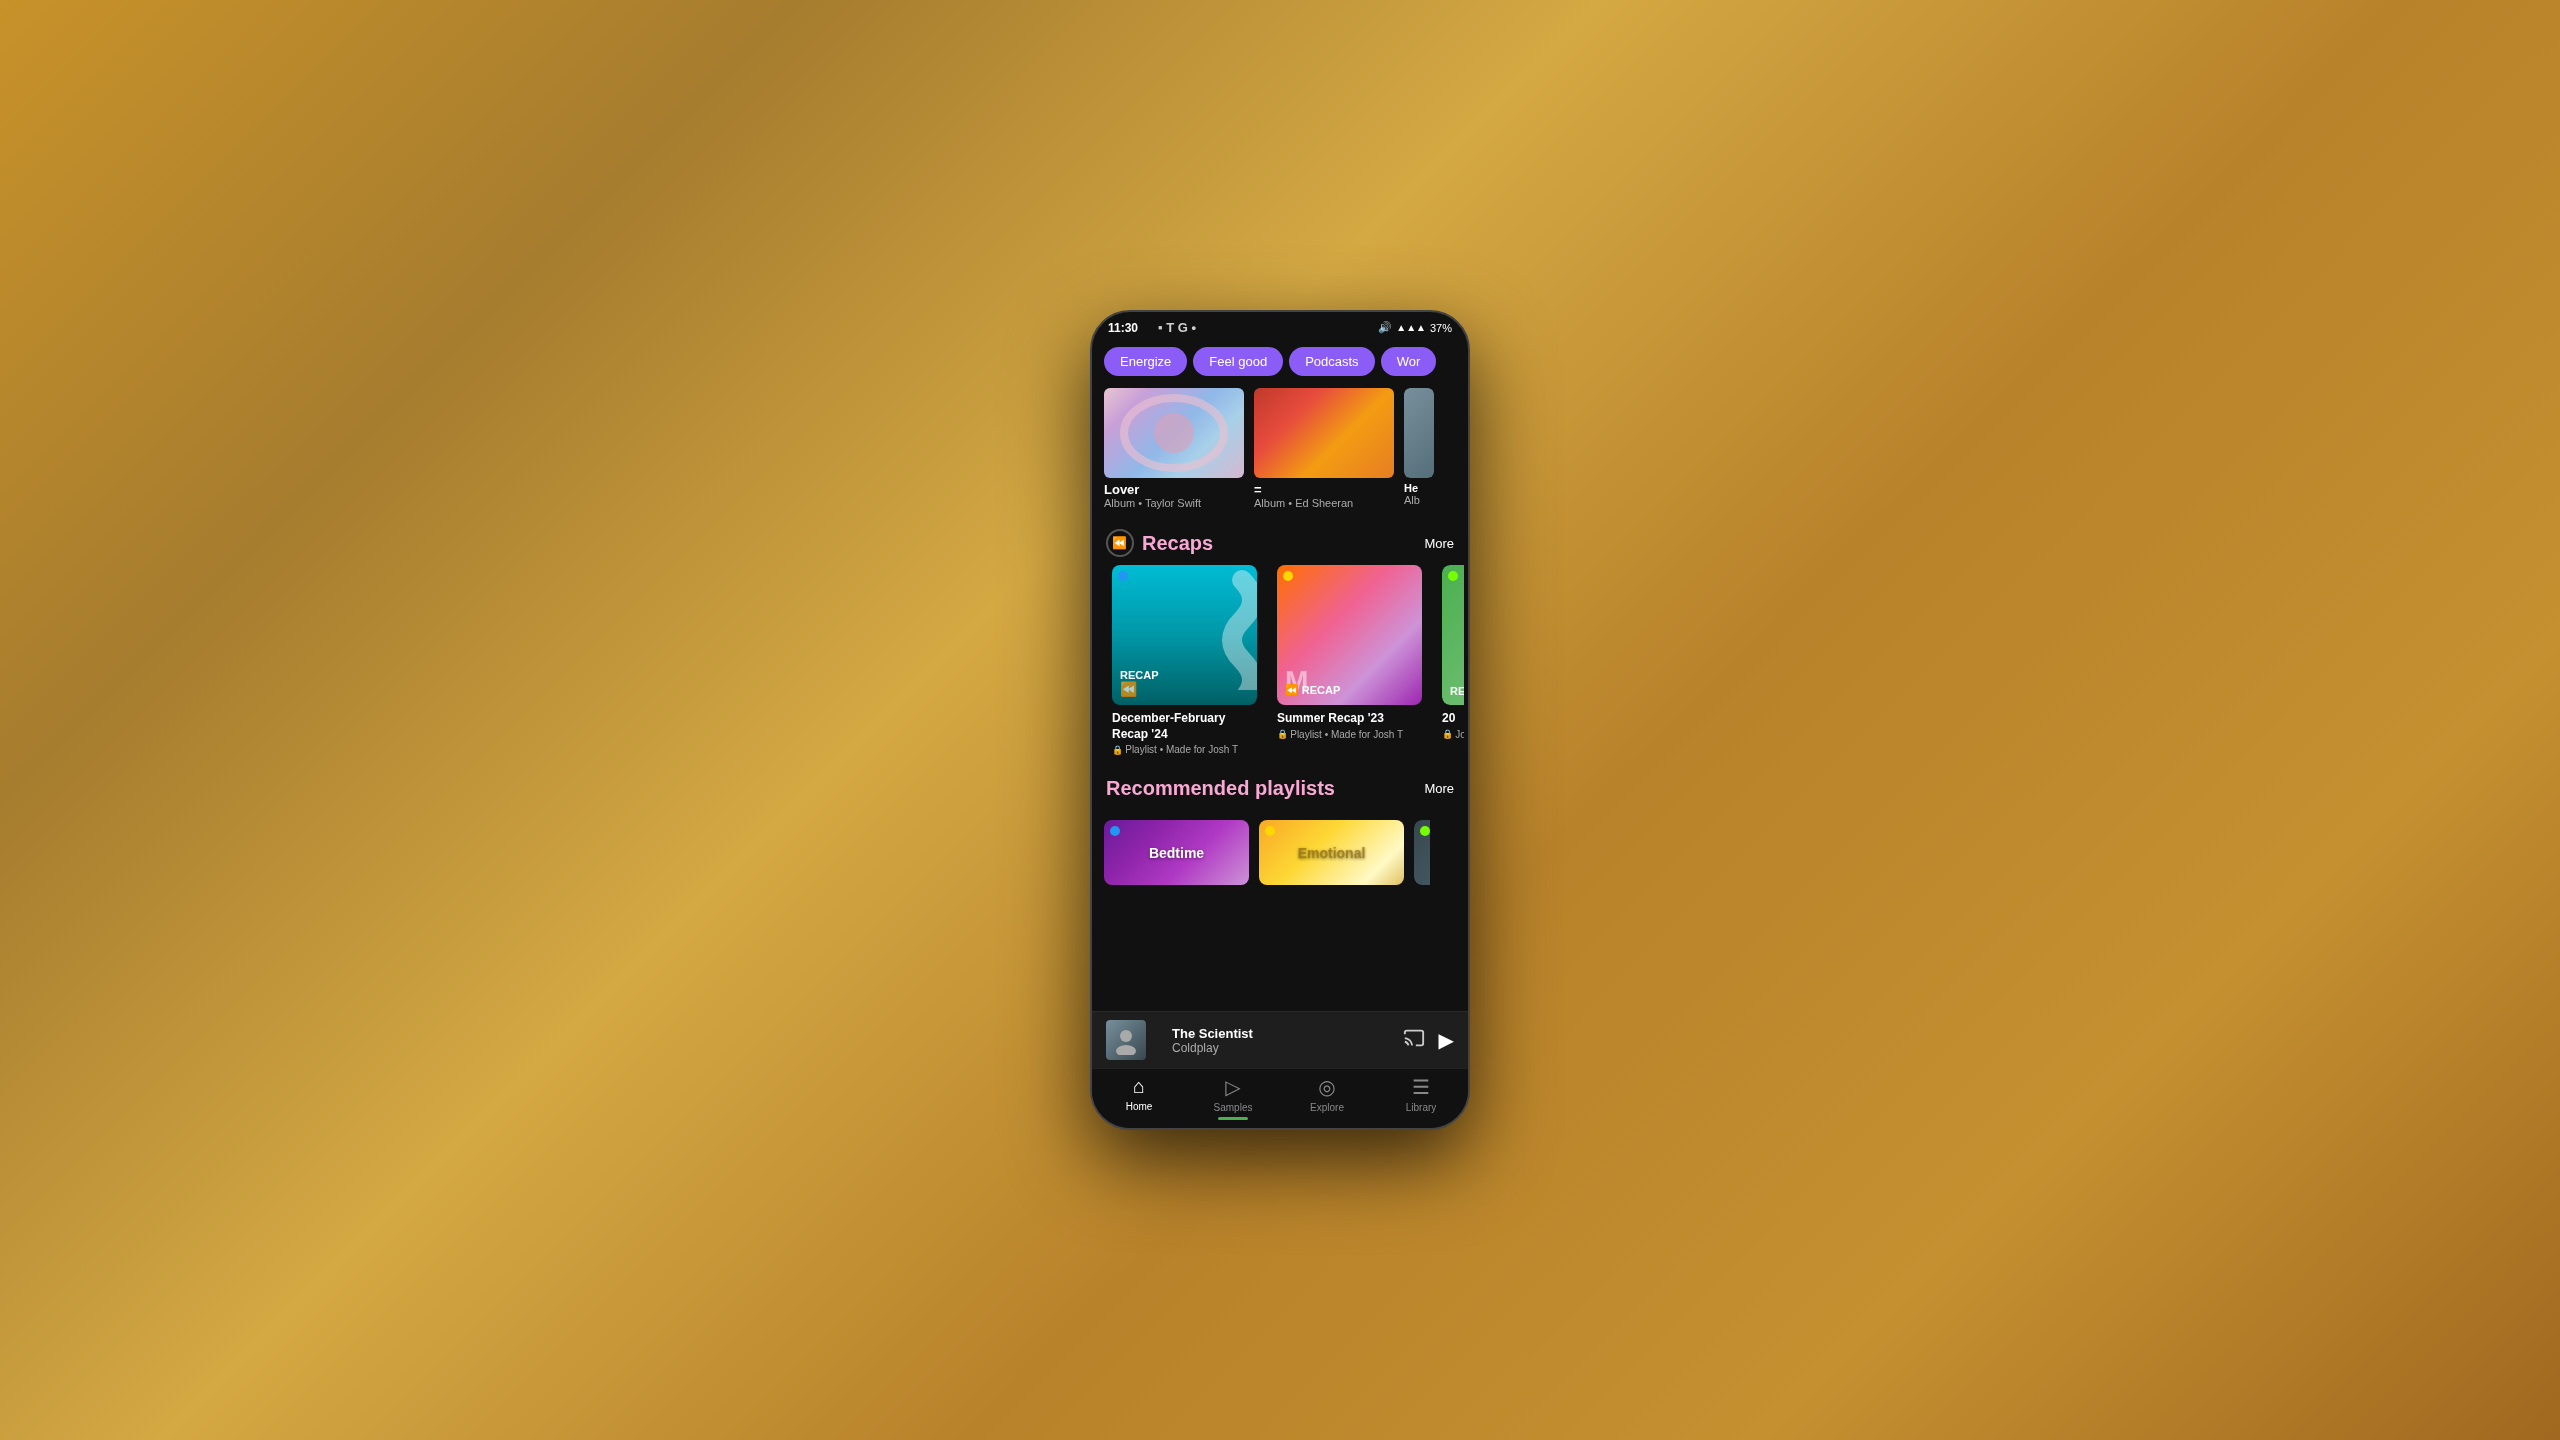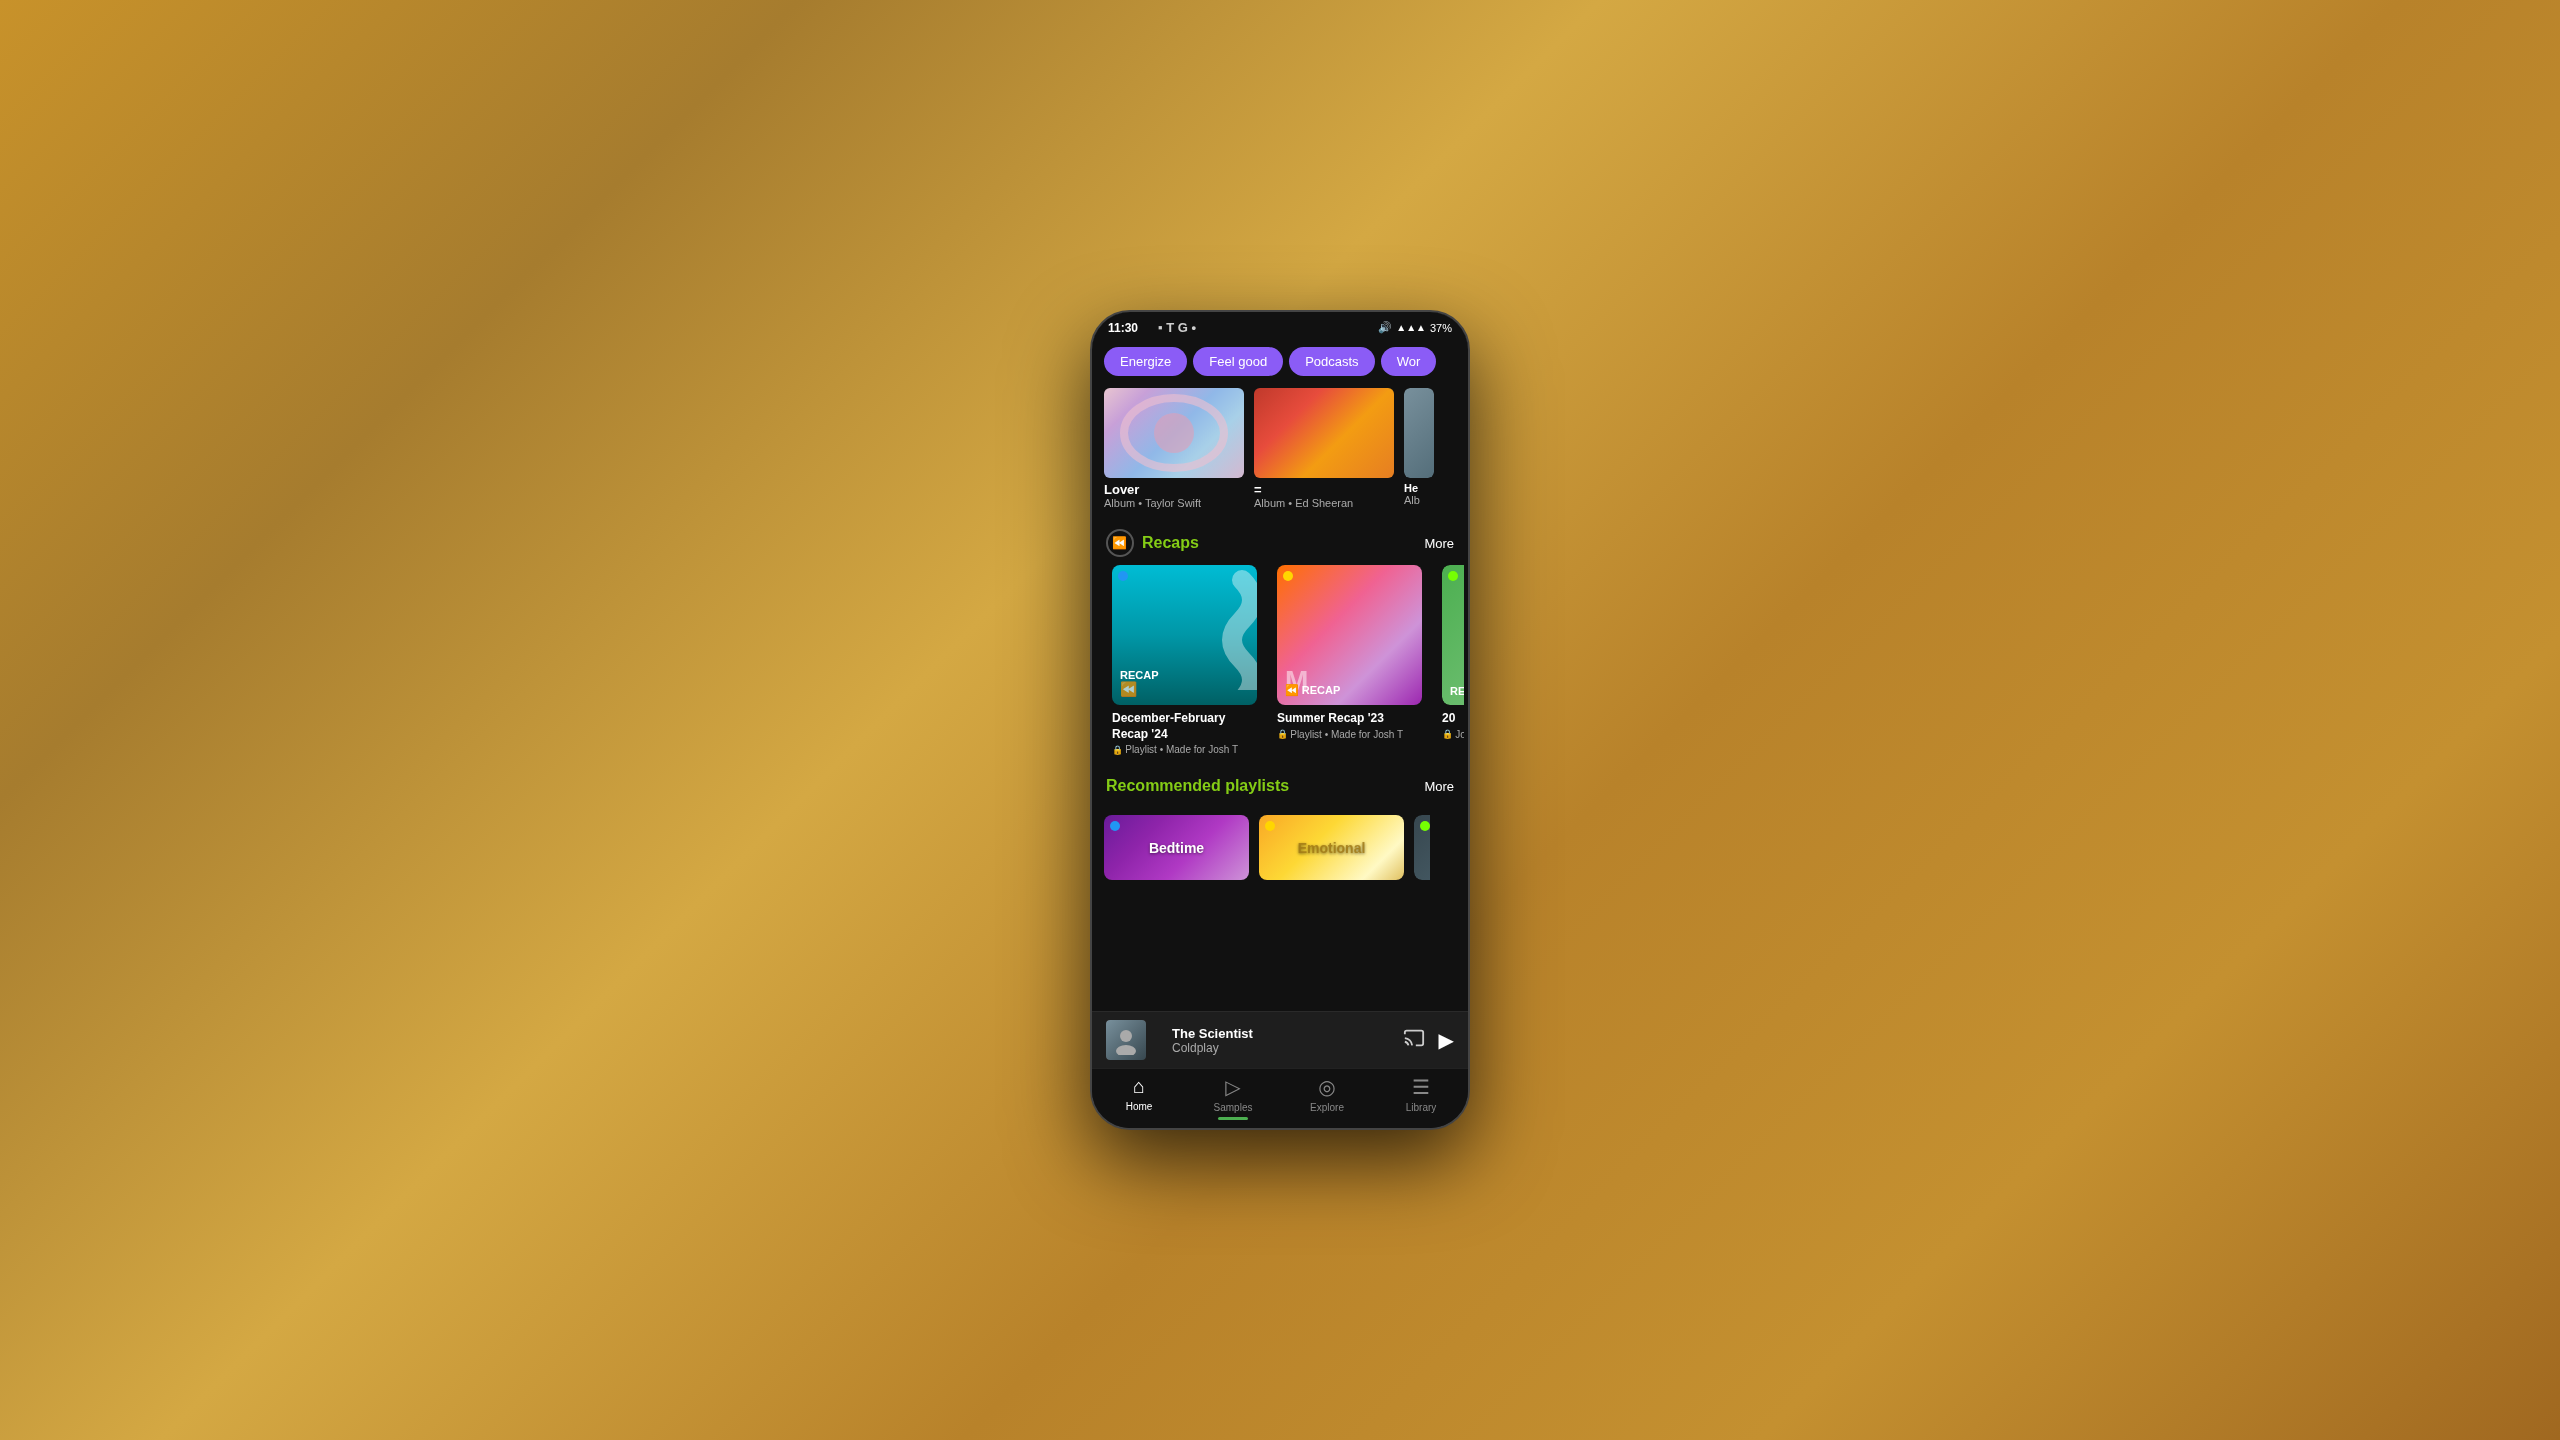--- a/index.html
+++ b/index.html
@@ -173,22 +173,22 @@
       border: 2px solid #555;
       display: flex;
       align-items: center;
       justify-content: center;
       color: #888;
       font-size: 12px;
       flex-shrink: 0;
     }
 
     .section-title {
-      color: #84cc16;
-      font-size: 16px;
+      color: #f9a8d4;
+      font-size: 20px;
       font-weight: 700;
     }
 
     .more-btn {
       color: #fff;
       font-size: 13px;
       font-weight: 500;
       cursor: pointer;
     }
 

